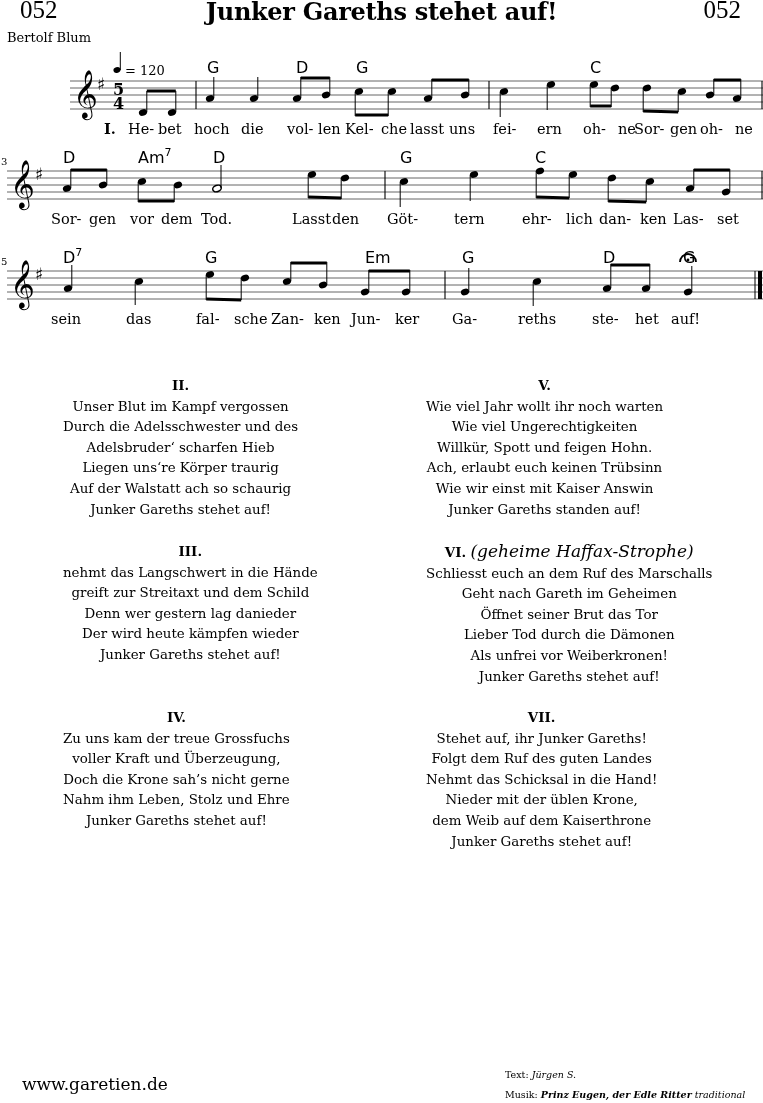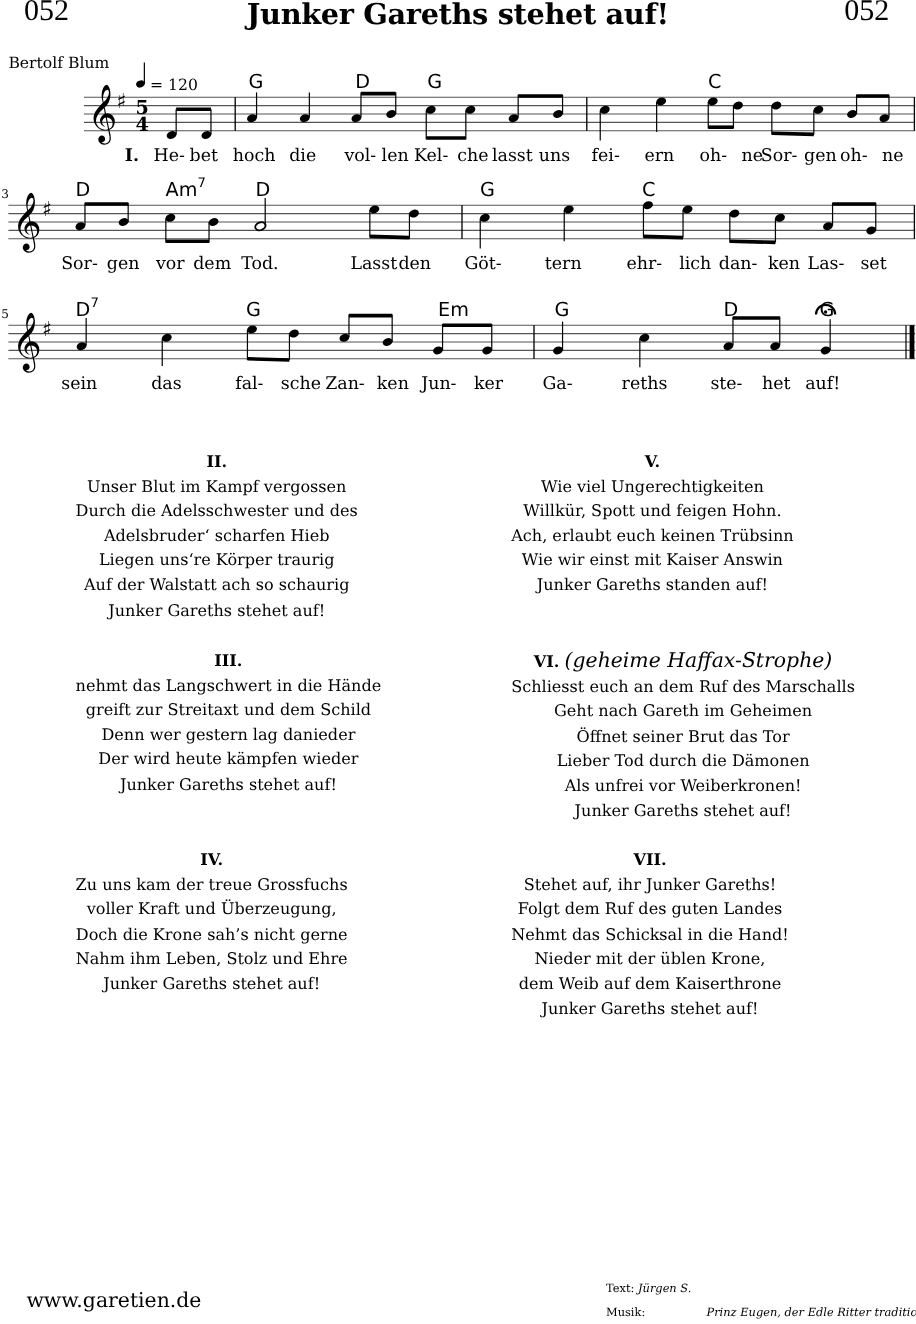--- a/index.html
+++ b/index.html
@@ -1,33 +1,33 @@
 <!DOCTYPE html>
 <html><head>
 <meta charset="utf-8">
 <style>
   html, body { margin:0; padding:0; background:#ffffff; }
   body { width:763px; height:1103px; position:relative; overflow:hidden;
          font-family:"DejaVu Serif","Liberation Serif",serif; color:#000; }
   .abs { position:absolute; }
   .hdr-num { font-size:25px; top:-4px; font-family:"Liberation Serif",serif; }
   .title { font-size:24px; font-weight:bold; top:-3px; left:0; width:763px; text-align:center; font-family:"DejaVu Serif",serif; letter-spacing:-0.3px; }
-  .composer { font-size:13px; top:30px; left:7px; font-family:"DejaVu Serif",serif;margin-top:16px; }
+  .composer { font-size:13px; top:30px; left:7px; font-family:"DejaVu Serif",serif; }
   svg.score { position:absolute; left:0; top:0; }
   .chord { font-family:"DejaVu Sans","Liberation Sans",sans-serif; font-size:16px; }
   .lyr { font-family:"DejaVu Serif",serif; font-size:14.5px; }
   .tempo { font-family:"DejaVu Serif",serif; font-size:13px; }
   .verses { position:absolute; left:0; top:0; }
   .verse { position:absolute; font-size:13.4px; line-height:20.6px; font-family:"DejaVu Serif",serif; white-space:nowrap;text-align:center; }
   .verse .vnum { font-weight:bold; }
   .verse .vnote { font-style:italic; font-size:17px; }
   .footer-url { font-size:17px; left:22px; top:1074px; font-family:"DejaVu Serif",serif; }
   .credit { font-size:9.5px; left:505px; font-family:"DejaVu Serif",serif; white-space:nowrap; }
   .credit .it { font-style:italic;margin-top:16px; }
-  .credit .bi { font-style:italic; font-weight:normal;margin-left:48px; }
+  .credit .bi { font-style:italic; font-weight:bold; }
 </style>
 </head>
 <body>
 
 <div class="abs hdr-num" style="left:20px;">052</div>
 <div class="abs title">Junker Gareths stehet auf!</div>
 <div class="abs hdr-num" style="right:22px;">052</div>
 <div class="abs composer">Bertolf Blum</div>
 
 <svg class="score" width="763" height="340" viewBox="0 0 763 340" id="score-svg">
@@ -318,20 +318,21 @@
         <div>Zu uns kam der treue Grossfuchs</div>
         <div>voller Kraft und Überzeugung,</div>
         <div>Doch die Krone sah’s nicht gerne</div>
         <div>Nahm ihm Leben, Stolz und Ehre</div>
         <div>Junker Gareths stehet auf!</div>
       </div>
     </div>
   <div id="verses-right">
       <div class="verse" style="left: 426px; top: 375px;">
         <div><span class="vnum">V.</span></div>
+        <div>Wie viel Jahr wollt ihr noch warten</div>
         <div>Wie viel Ungerechtigkeiten</div>
         <div>Willkür, Spott und feigen Hohn.</div>
         <div>Ach, erlaubt euch keinen Trübsinn</div>
         <div>Wie wir einst mit Kaiser Answin</div>
         <div>Junker Gareths standen auf!</div>
       </div>
       <div class="verse" style="left: 426px; top: 541px;">
         <div><span class="vnum">VI.</span> <span class="vnote">(geheime Haffax-Strophe)</span></div>
         <div>Schliesst euch an dem Ruf des Marschalls</div>
         <div>Geht nach Gareth im Geheimen</div>

